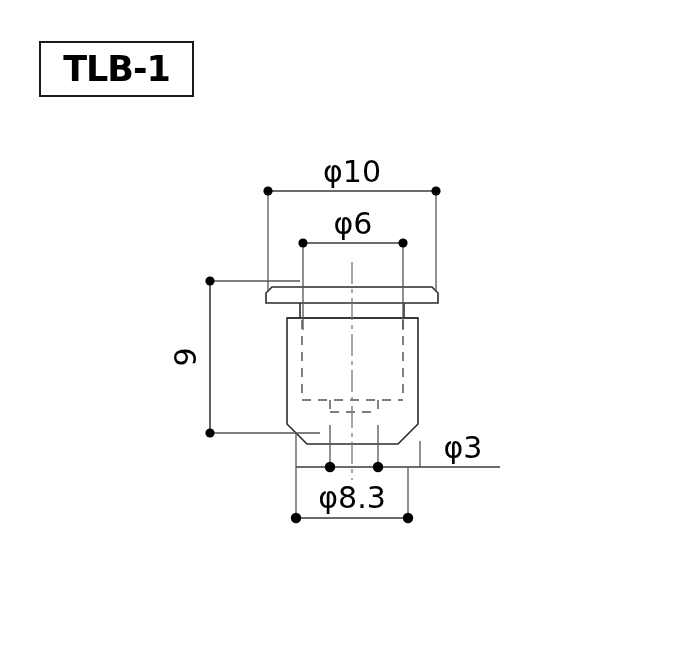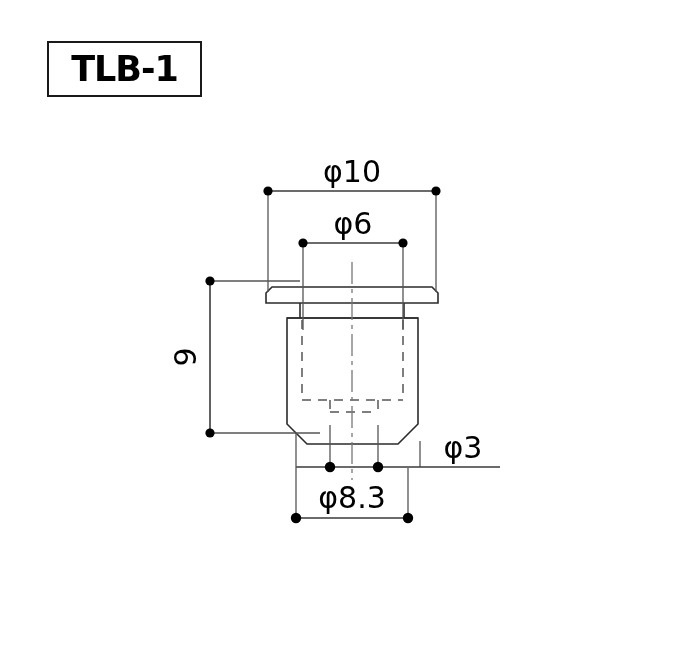--- a/index.html
+++ b/index.html
@@ -16,21 +16,21 @@
   }
   #drawing-root {
     position: absolute;
     top: 0;
     left: 0;
     width: 685px;
     height: 667px;
   }
   .part-label-box {
     position: absolute;
-    left: 47px;
+    left: 39px;
     top: 41px;
     width: 155px;
     height: 56px;
     border: 2px solid #1a1a1a;
     background: #ffffff;
     box-sizing: border-box;
     display: flex;
     align-items: center;
     justify-content: center;
   }

